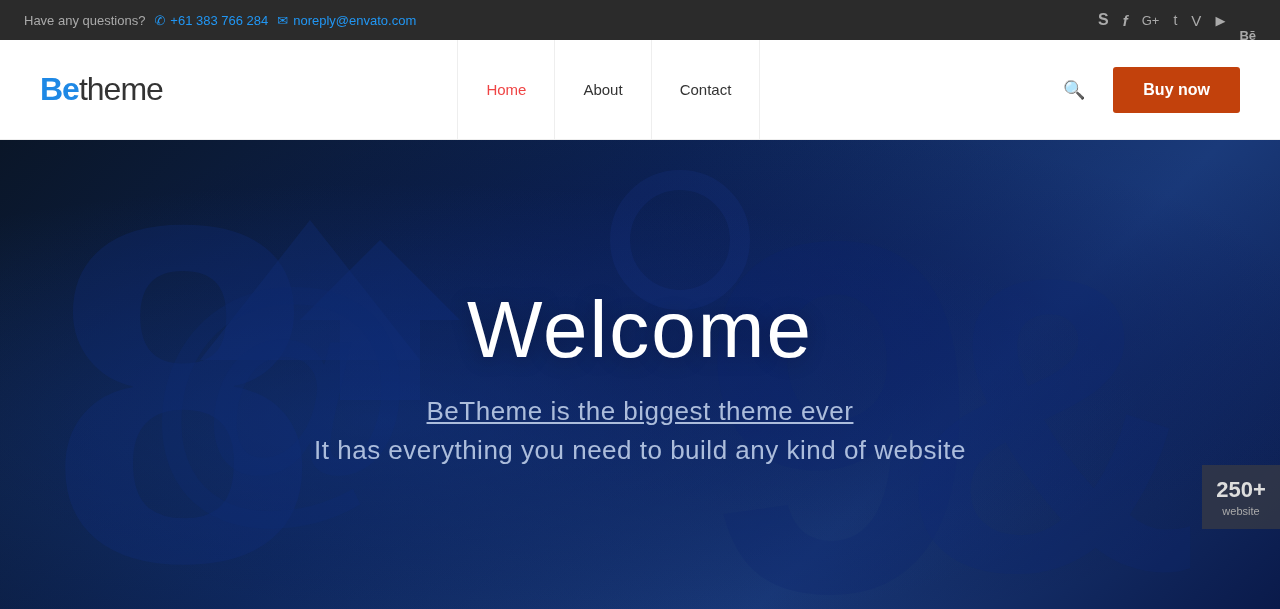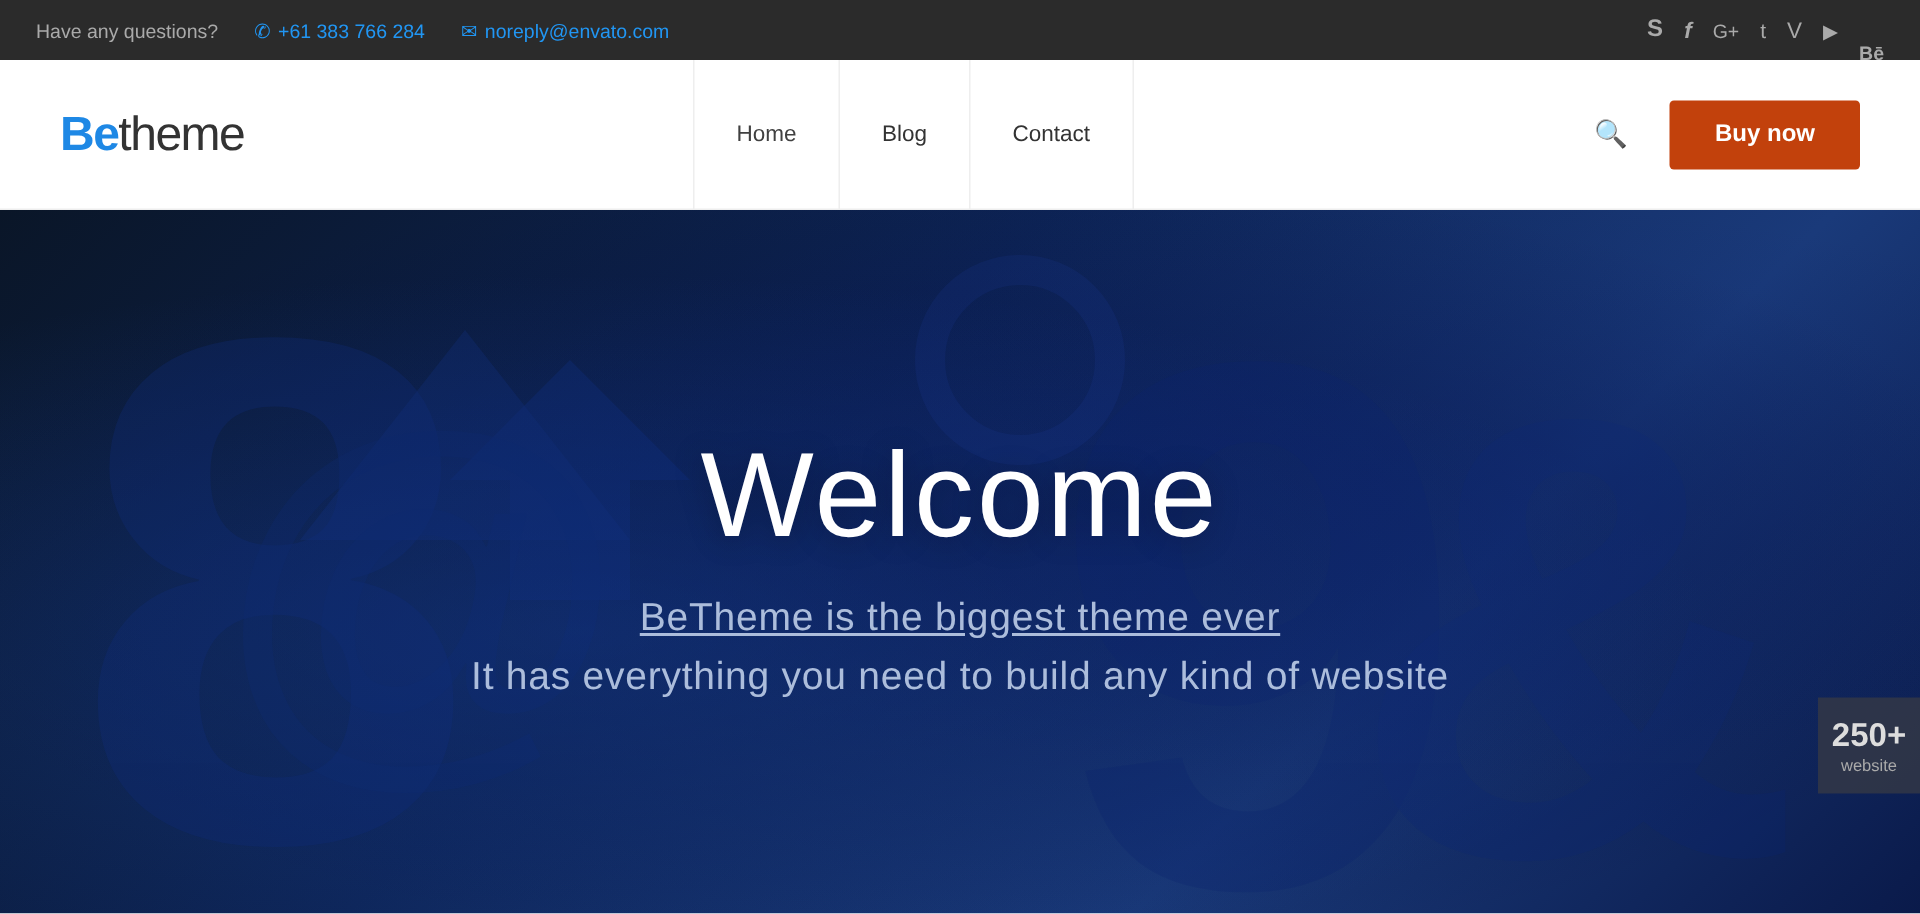--- a/index.html
+++ b/index.html
@@ -12,21 +12,21 @@
       height: 40px;
       display: flex;
       align-items: center;
       justify-content: space-between;
       padding: 0 24px;
       font-size: 13px;
     }
     .topbar-left {
       display: flex;
       align-items: center;
-      gap: 24px;
+      gap: 9px;
     }
     .topbar-left .question {
       color: #aaa;
     }
     .topbar-left .phone {
       color: #2196f3;
       text-decoration: none;
       display: flex;
       align-items: center;
       gap: 5px;
@@ -88,21 +88,21 @@
       color: #333;
       cursor: pointer;
       border-right: 1px solid #eee;
       text-decoration: none;
       transition: color 0.2s;
     }
     .nav-item:first-child {
       border-left: 1px solid #eee;
     }
     .nav-item.active {
-      color: #404040;
+      color: #ef4444;
     }
 
     .nav-right {
       display: flex;
       align-items: center;
       gap: 20px;
     }
     .search-icon-btn {
       background: none;
       border: none;
@@ -182,21 +182,21 @@
       letter-spacing: 0.5px;
     }
 
     
     .badge-250 {
       position: absolute;
       right: 0;
       bottom: 80px;
       background: rgba(50,55,70,0.85);
       color: #ccc;
-      width: 68px;
+      width: 78px;
       padding: 12px 8px;
       text-align: center;
       z-index: 3;
     }
     .badge-250-number {
       font-size: 22px;
       font-weight: 700;
       color: #ddd;
       display: block;
     }
@@ -233,21 +233,21 @@
   </div>
 </div>
 
 <nav class="navbar">
   <div class="logo">
     <span class="be">Be</span>
       <span>theme</span>
   </div>
   <div class="nav-links">
     <a class="nav-item active">Home</a>
-    <a class="nav-item">Blog</a>
+    <a class="nav-item">About</a>
     <a class="nav-item">Contact</a>
   </div>
   <div class="nav-right">
     <button class="search-icon-btn">
       <span style="font-size:18px;">🔍</span>
     </button>
     <a class="buy-btn">Buy now</a>
   </div>
 </nav>
 

